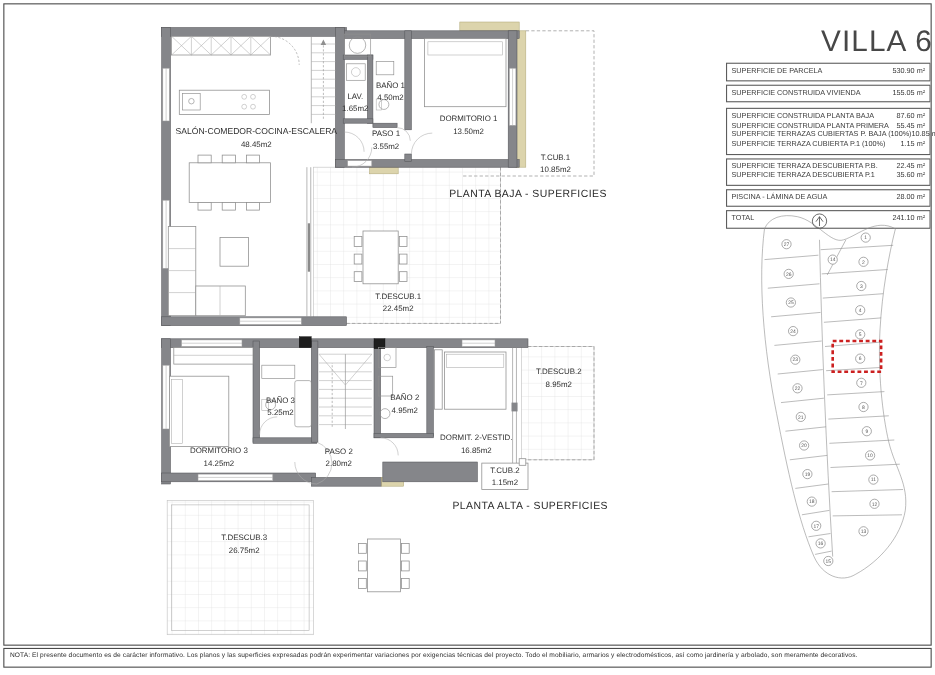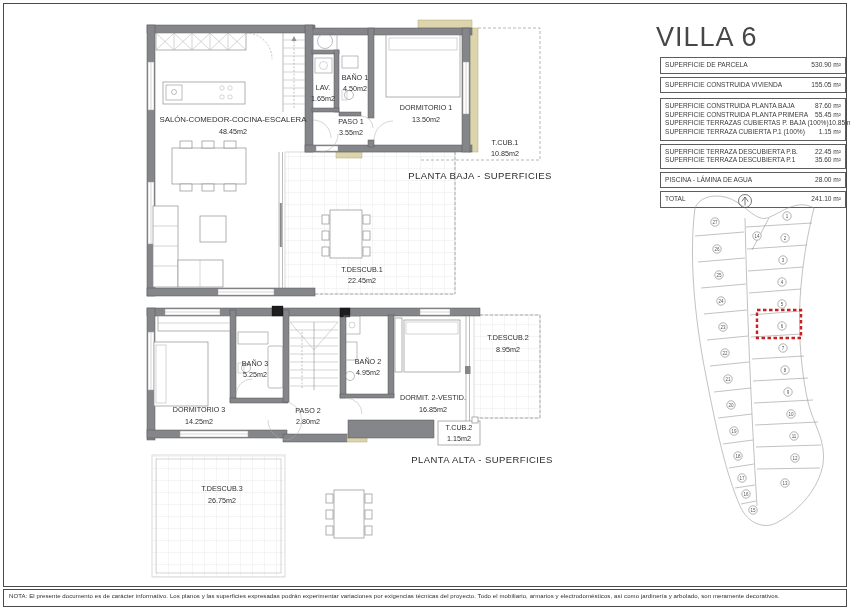--- a/index.html
+++ b/index.html
@@ -1,19 +1,19 @@
 <!DOCTYPE html>
 <html><head>
 <meta charset="utf-8">
 <style>
   * { margin:0; padding:0; box-sizing:border-box; }
   html,body { width:850px; height:614px; background:#ffffff; font-family:"Liberation Sans", sans-serif; position:relative; overflow:hidden; }
   .main-border { position:absolute; left:3px; top:3px; width:844px; height:584px; border:1px solid #4a4a4a; background:#fff; }
   .note-box { position:absolute; left:3px; top:589px; width:844px; height:18px; border:1px solid #4a4a4a; font-size:6px; color:#2b2b2b; padding:3px 0 0 5px; letter-spacing:.1px; }
-  .page-title { position:absolute; left:656px; top:22px; width:192px; text-align:left; font-size:27px; color:#474747; letter-spacing:1px; }
+  .page-title { position:absolute; left:656px; top:22px; width:192px; text-align:right; font-size:27px; color:#474747; letter-spacing:1px; }
   .stable { position:absolute; left:660px; top:57px; width:186px; display:flex; flex-direction:column; gap:3px; }
   .tgroup { border:1px solid #5d5d5d; padding:3px 4px; background:#fff; }
   .trow { display:flex; justify-content:space-between; font-size:6.6px; line-height:8.6px; color:#3a3a3a; }
   .tlabel { text-align:left; white-space:nowrap; }
   .tval { text-align:right; white-space:nowrap; }
   svg text { text-anchor:middle; fill:#2e2e2e; }
   .room-name, .room-area { font-size:7.2px; }
   .salon-name { font-size:7.8px; }
   .plan-title { font-size:9.5px; letter-spacing:.4px; fill:#2b2b2b; }
   .w   { fill:#85868a; stroke:#55565a; stroke-width:.5; }

